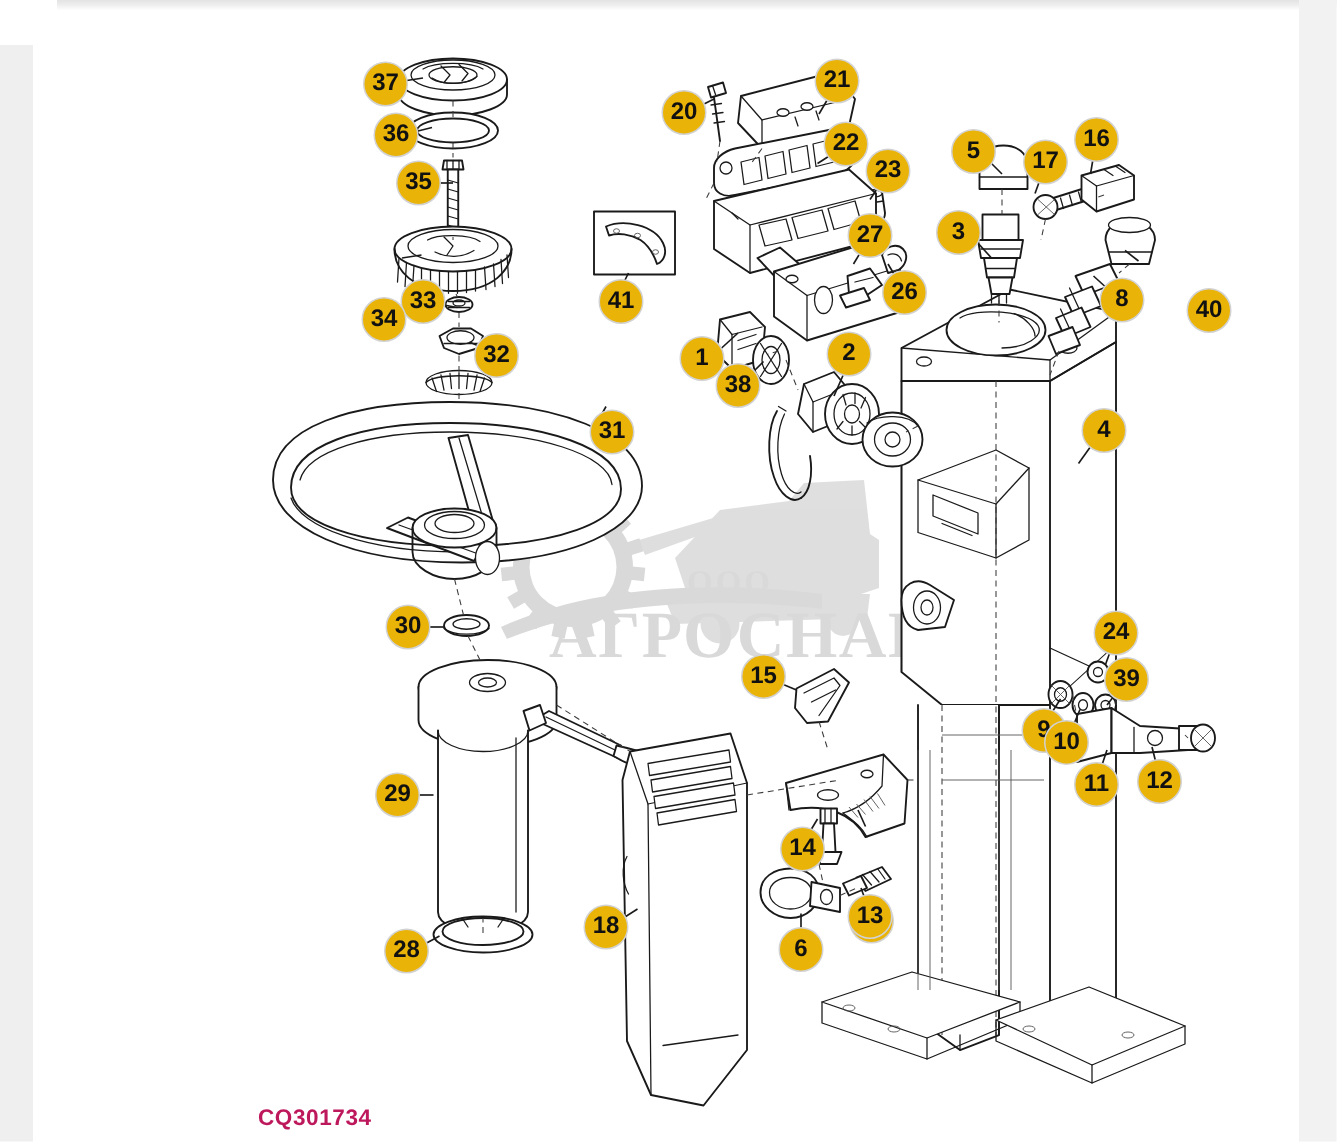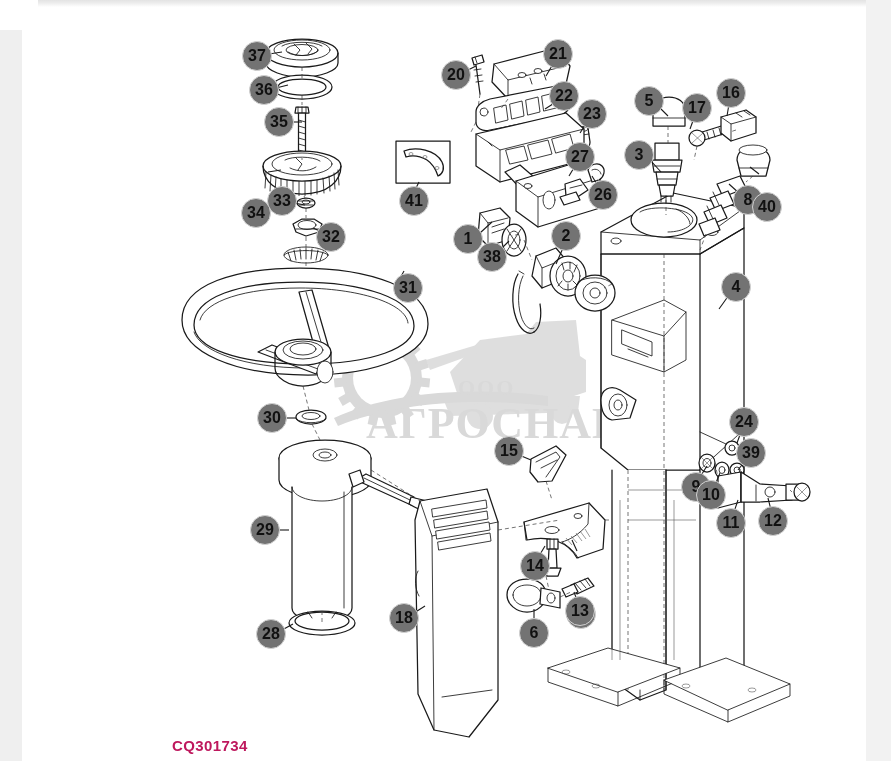--- a/index.html
+++ b/index.html
@@ -65,21 +65,21 @@
     white-space: nowrap;
   }
   
   .callout {
     position: absolute;
     width: 30px;
     height: 30px;
     margin-left: -15px;
     margin-top: -15px;
     border-radius: 50%;
-    background: #737373;
+    background: #eab308;
     border: 1px solid #d2d2d2;
     display: flex;
     align-items: center;
     justify-content: center;
     font-family: "Liberation Sans", sans-serif;
     font-size: 16px;
     font-weight: bold;
     color: #111111;
     line-height: 1;
     box-sizing: border-box;
@@ -658,19 +658,19 @@
       <div class="callout" style="left: 272px; top: 418px;">30</div>
       <div class="callout" style="left: 408px; top: 261px; margin-top: 12px;">31</div>
       <div class="callout" style="left: 331px; top: 237px;">32</div>
       <div class="callout" style="left: 282px; top: 201px;">33</div>
       <div class="callout" style="left: 256px; top: 174px; margin-top: 24px;">34</div>
       <div class="callout" style="left: 279px; top: 122px;">35</div>
       <div class="callout" style="left: 264px; top: 90px;">36</div>
       <div class="callout" style="left: 257px; top: 56px;">37</div>
       <div class="callout" style="left: 492px; top: 257px; text-align: right;">38</div>
       <div class="callout" style="left: 751px; top: 453px; text-align: right;">39</div>
-      <div class="callout" style="left: 767px; top: 180px; margin-top: 12px;">40</div>
+      <div class="callout" style="left: 806px; top: 180px; margin-top: 12px;">40</div>
       <div class="callout" style="left: 414px; top: 201px;">41</div>
     </div>
 
   <div class="partno">CQ301734</div>
 
 </div>
 
 </body></html>

